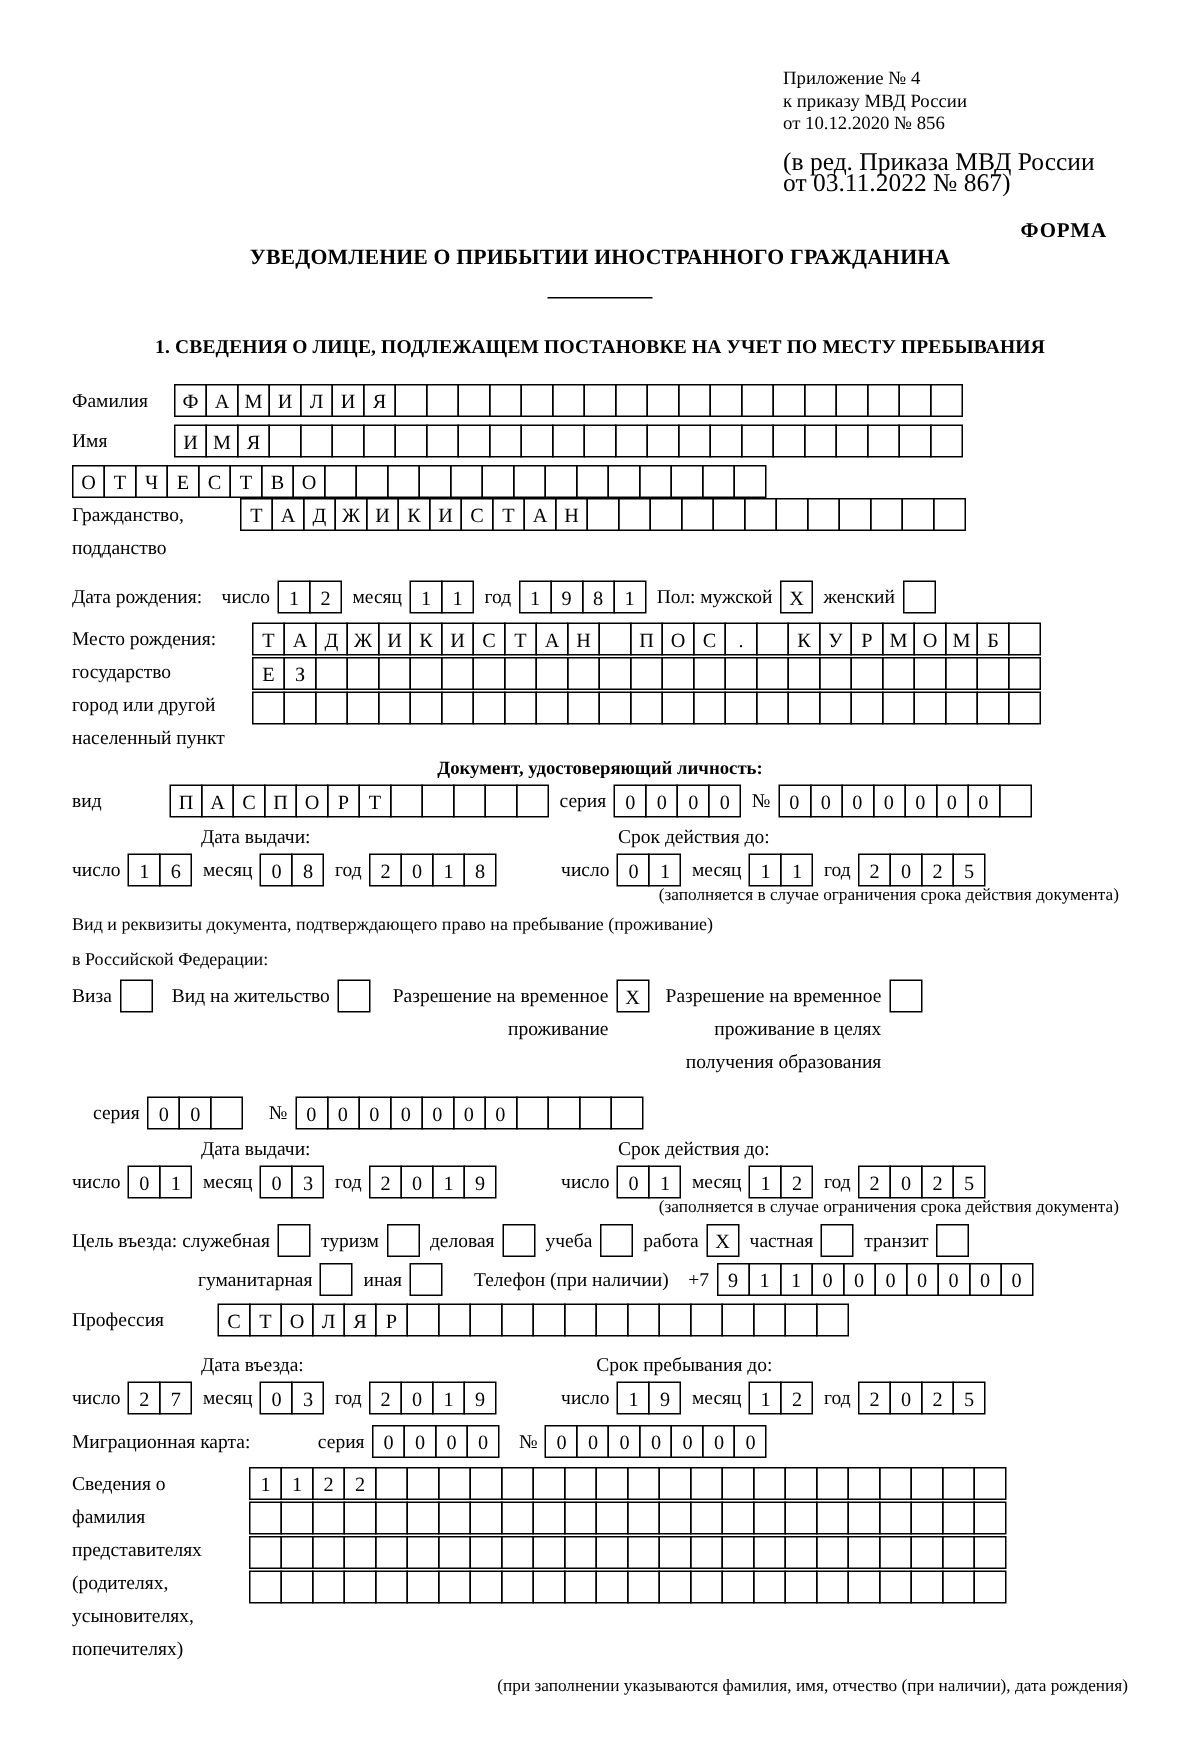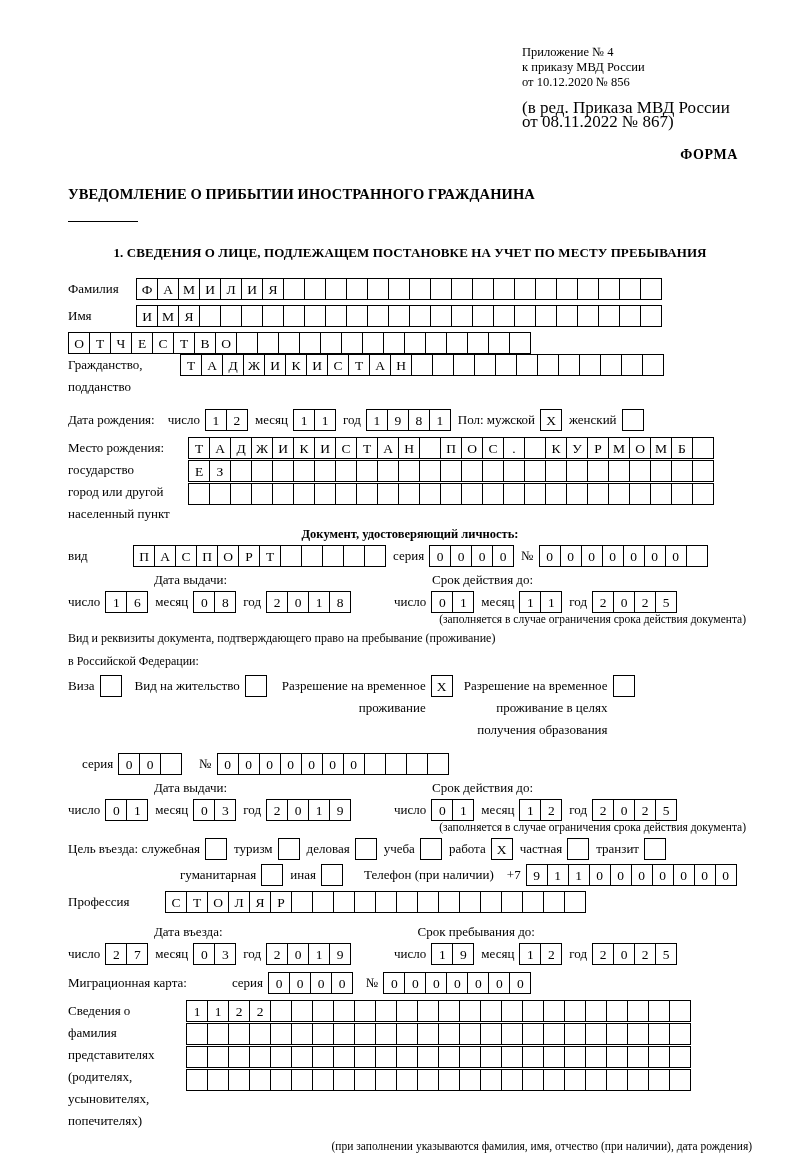--- a/index.html
+++ b/index.html
@@ -7,45 +7,45 @@
     width:800px;height:1163px;
     font-family:"Liberation Serif", serif;
     color:#000;
     position:relative;
     overflow:hidden;
   }
   .page{
     position:relative;
     width:800px;height:1163px;
     box-sizing:border-box;
-    padding:40px 48px 10px 68px;
+    padding:40px 48px 10px 48px;
   }
   
   .hdr{
     margin-left:auto;
     width:230px;
     font-size:12.5px;
     line-height:15px;
     text-align:left;
     padding-top:5px;
   }
   .hdr .blk2{margin-top:11px;font-size:17px;line-height:14px;}
   .forma{
     text-align:right;
     font-weight:bold;
     font-size:14px;
     letter-spacing:.6px;
     margin-top:18px;
     padding-right:14px;
   }
   .title{
+    text-align:center;
     font-weight:bold;
     font-size:14.5px;
     line-height:19px;
-    margin-top:22px;
     letter-spacing:.1px;
   }
   .title .ul{
     display:inline-block;
     width:70px;
     border-bottom:1px solid #000;
     vertical-align:middle;
     height:13px;
   }
   .sect{
@@ -83,21 +83,21 @@
 <body>
 
 <div class="page">
 
   <div class="hdr">
     <div>Приложение № 4</div>
     <div>к приказу МВД России</div>
     <div>от 10.12.2020 № 856</div>
     <div class="blk2">
       <div>(в ред. Приказа МВД России</div>
-      <div>от 08.11.2022 № 867)</div>
+      <div>от 03.11.2022 № 867)</div>
     </div>
   </div>
 
   <div class="forma">ФОРМА</div>
 
   <div class="title">
     <div>УВЕДОМЛЕНИЕ О ПРИБЫТИИ ИНОСТРАННОГО ГРАЖДАНИНА</div>
     <div><span class="ul"></span></div>
   </div>
 
@@ -554,21 +554,21 @@
     <span class="boxes">
         <span class="bx"></span>
       </span>
     <span class="inline-lbl l">транзит</span>
     <span class="boxes">
         <span class="bx"></span>
       </span>
   </div>
 
   <div class="rowline" style="margin-top:4px">
-    <span class="inline-lbl" style="margin-left:112px">гуманитарная</span>
+    <span class="inline-lbl" style="margin-left:84px">гуманитарная</span>
     <span class="boxes">
         <span class="bx"></span>
       </span>
     <span class="inline-lbl l">иная</span>
     <span class="boxes">
         <span class="bx"></span>
       </span>
     <span class="inline-lbl l" style="margin-left:22px">Телефон (при наличии)</span>
     <span class="inline-lbl l">+7</span>
     <span class="boxes">

